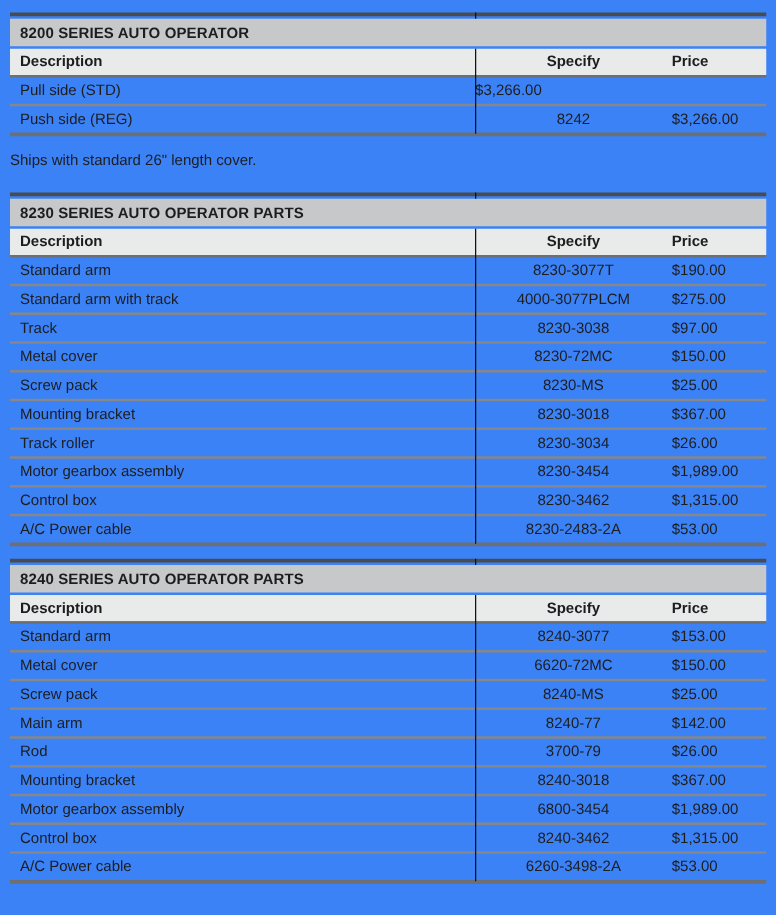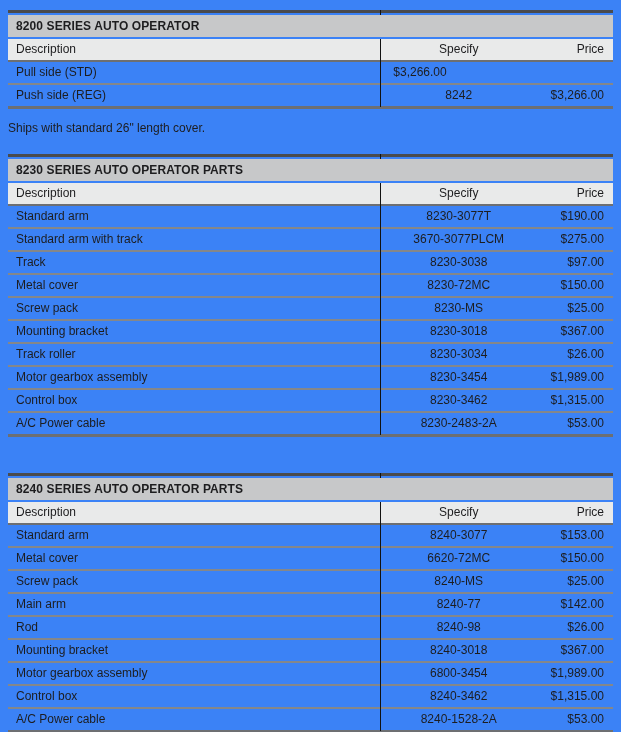--- a/index.html
+++ b/index.html
@@ -23,30 +23,30 @@
     background: #c7c8c9;
     margin: 2px 0;
     line-height: 22px;
     padding: 0 8px;
     font-weight: bold;
     font-size: 12px;
     letter-spacing: 0.1px;
     color: #1d1d1f;
   }
   .row { display: flex; width: 100%; }
-  .header-row { background: #e9eaea; font-weight: normal; }
+  .header-row { background: #e9eaea; font-weight: bold; }
   .cell {
     line-height: 21px;
     font-size: 12px;
     white-space: nowrap;
     overflow: hidden;
   }
   .c0 { width: 61.5%; padding: 0 8px; text-align: left; }
   .c1 { width: 26%;   text-align: center; }
-  .c2 { width: 12.5%; text-align: right; padding-right: 9px; }
+  .c2 { width: 12.5%; text-align: left; padding-right: 9px; }
   .sep { height: 2px; background: #85878a; }
   .sep.dark { background: #6d6f72; }
   .vdiv {
     position: absolute;
     left: 61.5%;
     width: 1px;
     top: 29px;
     bottom: 2px;
     background: #111111;
   }
@@ -57,21 +57,21 @@
     top: 0;
     height: 5px;
     background: #111111;
   }
   .note {
     font-size: 12px;
     line-height: 14px;
     margin: 12px 0 19px 0;
     color: #1d1d1f;
   }
-  .page > .tbl:last-child { margin-top: 36px; }
+  .page > .tbl:last-child { margin-top: 10px; }
 </style>
 </head>
 <body>
 
 <div class="page">
   <div class="tbl">
       <div class="topline"></div>
       <div class="title-row">8200 SERIES AUTO OPERATOR</div>
       <div class="row header-row">
         <div class="cell c0">Description</div>
@@ -104,21 +104,21 @@
       </div>
       <div class="sep dark"></div>
       <div class="row">
         <div class="cell c0">Standard arm</div>
         <div class="cell c1">8230-3077T</div>
         <div class="cell c2">$190.00</div>
       </div>
       <div class="sep"></div>
       <div class="row">
         <div class="cell c0">Standard arm with track</div>
-        <div class="cell c1">3670-3077PLCM</div>
+        <div class="cell c1">4000-3077PLCM</div>
         <div class="cell c2">$275.00</div>
       </div>
       <div class="sep"></div>
       <div class="row">
         <div class="cell c0">Track</div>
         <div class="cell c1">8230-3038</div>
         <div class="cell c2">$97.00</div>
       </div>
       <div class="sep"></div>
       <div class="row">
@@ -194,21 +194,21 @@
       </div>
       <div class="sep"></div>
       <div class="row">
         <div class="cell c0">Main arm</div>
         <div class="cell c1">8240-77</div>
         <div class="cell c2">$142.00</div>
       </div>
       <div class="sep"></div>
       <div class="row">
         <div class="cell c0">Rod</div>
-        <div class="cell c1">8240-98</div>
+        <div class="cell c1">3700-79</div>
         <div class="cell c2">$26.00</div>
       </div>
       <div class="sep"></div>
       <div class="row">
         <div class="cell c0">Mounting bracket</div>
         <div class="cell c1">8240-3018</div>
         <div class="cell c2">$367.00</div>
       </div>
       <div class="sep"></div>
       <div class="row">
@@ -218,20 +218,20 @@
       </div>
       <div class="sep"></div>
       <div class="row">
         <div class="cell c0">Control box</div>
         <div class="cell c1">8240-3462</div>
         <div class="cell c2">$1,315.00</div>
       </div>
       <div class="sep"></div>
       <div class="row">
         <div class="cell c0">A/C Power cable</div>
-        <div class="cell c1">8240-1528-2A</div>
+        <div class="cell c1">6260-3498-2A</div>
         <div class="cell c2">$53.00</div>
       </div>
       <div class="botline"></div>
       <div class="vdiv"></div>
       <div class="vtick"></div>
     </div>
 </div>
 
 </body></html>

